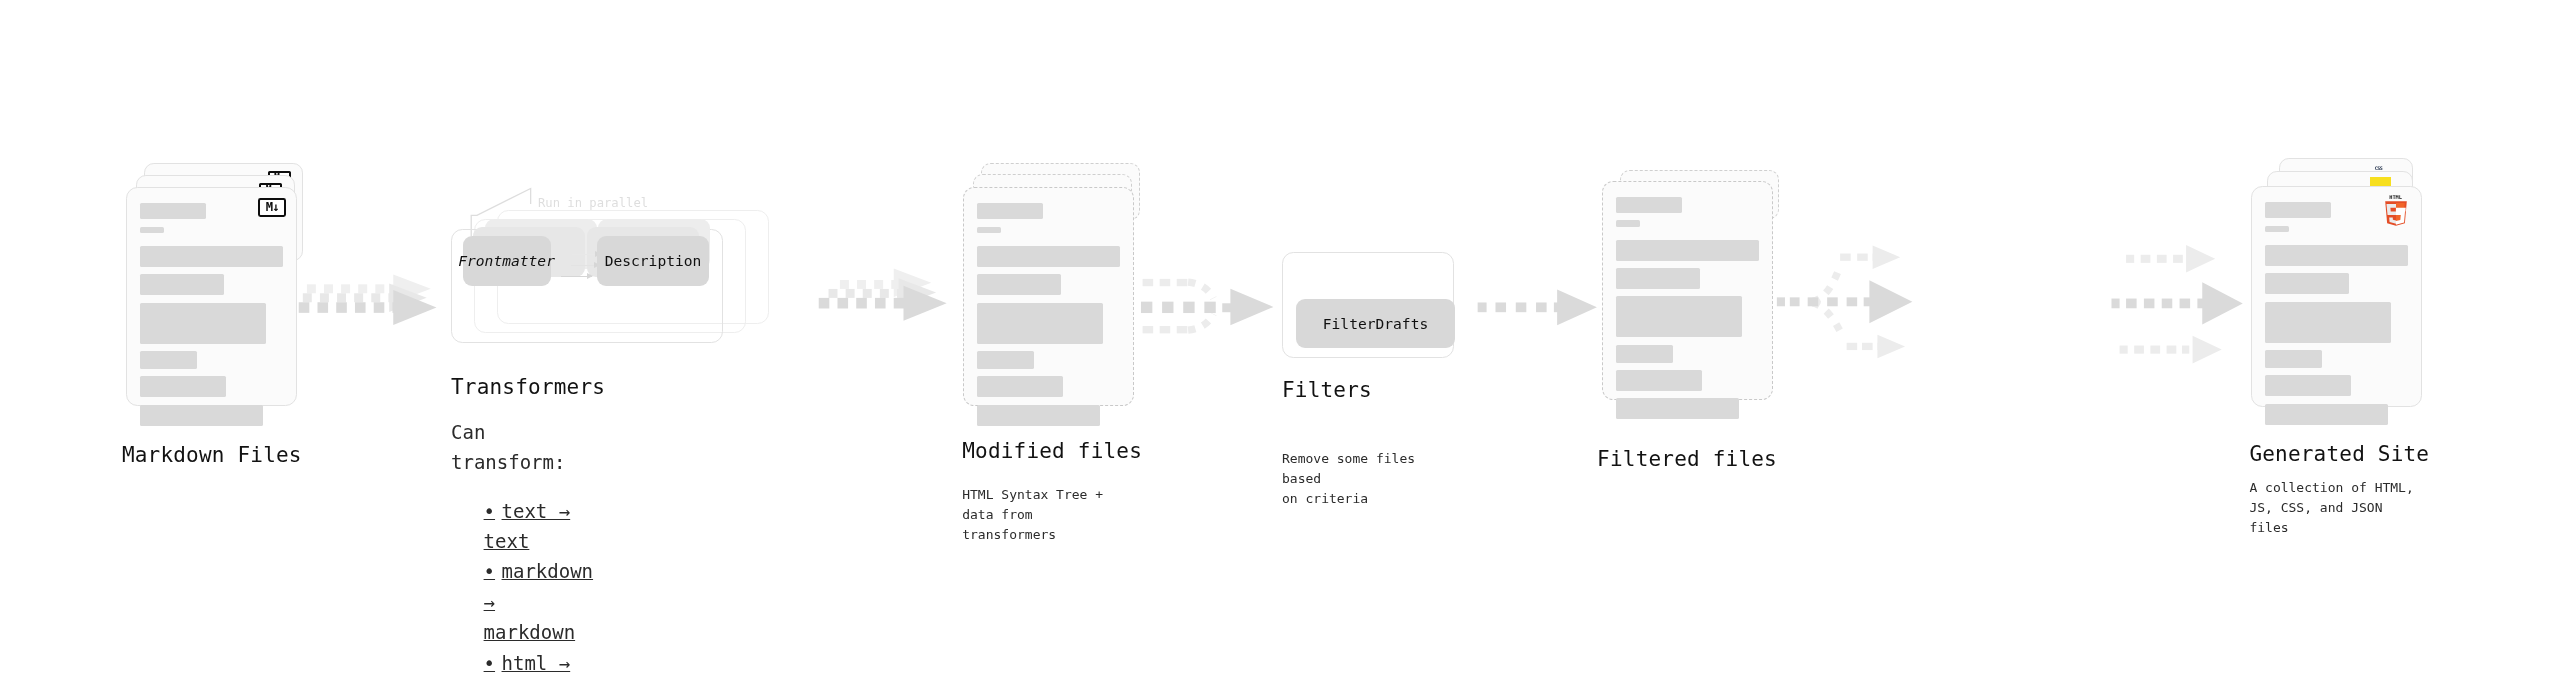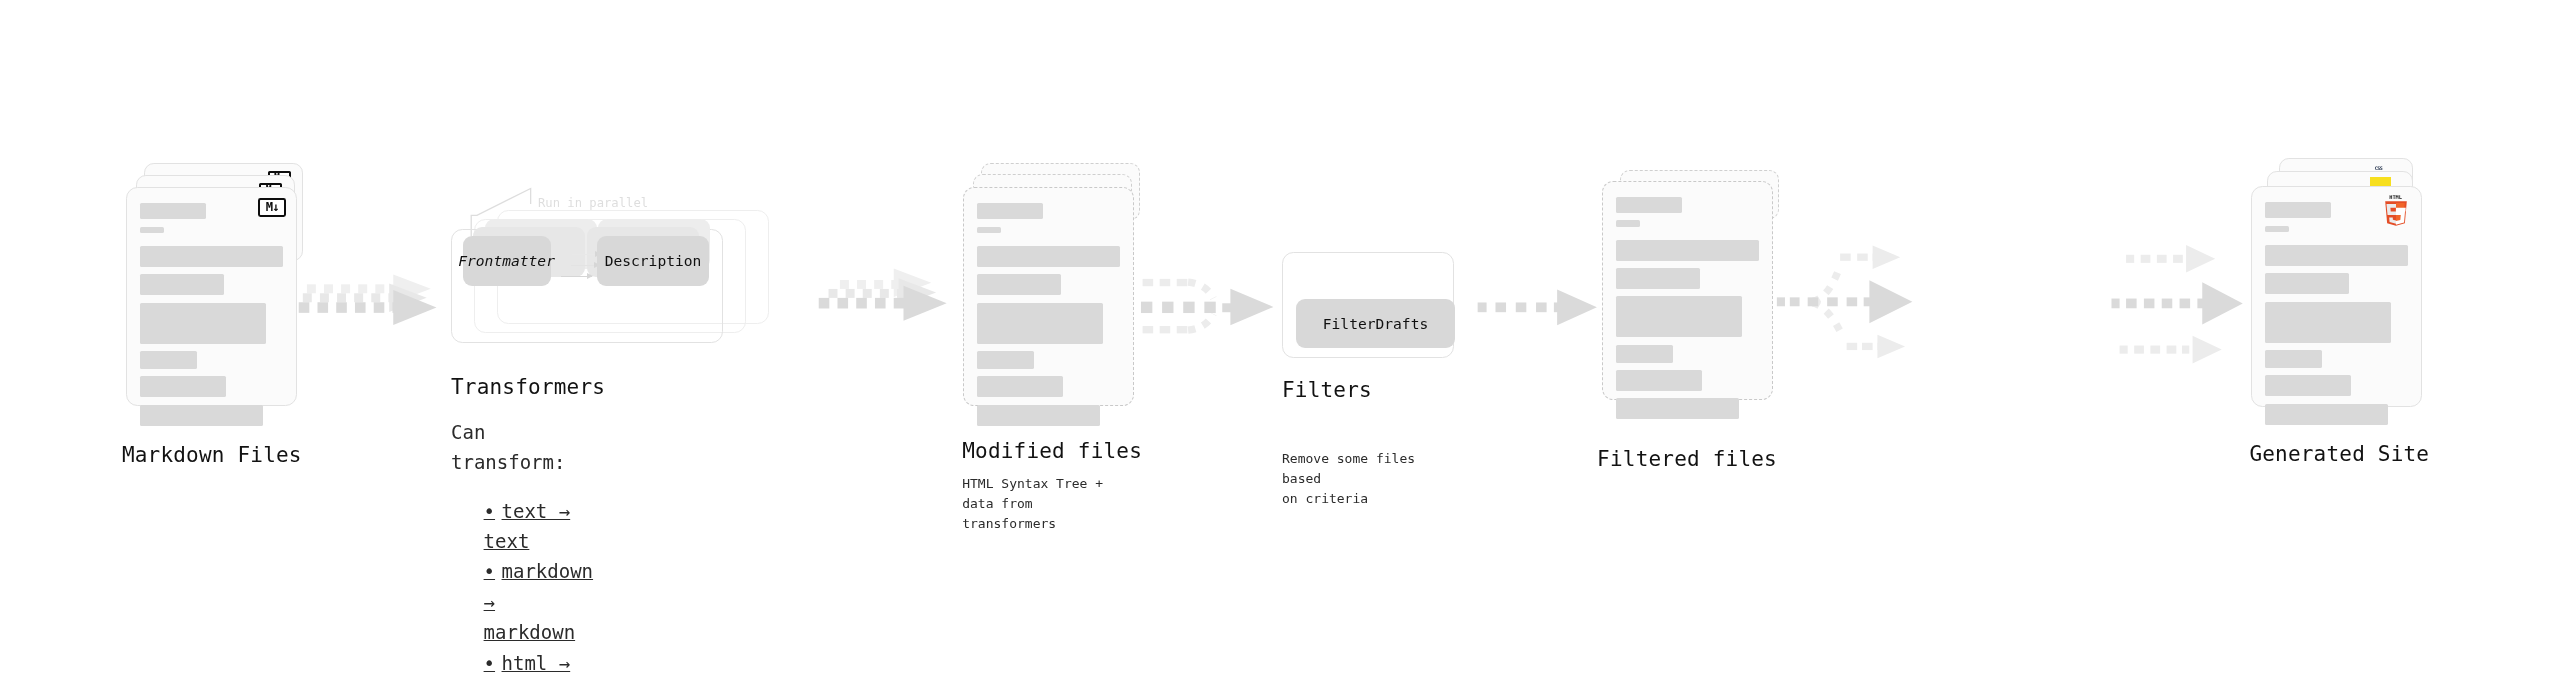--- a/index.html
+++ b/index.html
@@ -399,21 +399,21 @@
           <div class="line l-med"></div>
           <div class="line l-tall"></div>
           <div class="line l-short"></div>
           <div class="line l-med2"></div>
           <div class="line l-wide"></div>
         </div>
       </div>
     </div>
 
     <div class="stage-title" style="position:absolute; left:-0.8px; top:276px;">Modified files</div>
-    <div class="stage-desc" style="position:absolute; left:-0.8px; top:285px;margin-top:26px;">HTML Syntax Tree +
+    <div class="stage-desc" style="position:absolute; left:-0.8px; top:296px;margin-top:26px;">HTML Syntax Tree +
 data from transformers</div>
   </div>
 
   <svg class="flow" style="left:1131px; top:248px; width:163px; height:126px;" viewBox="0 0 200 155">
     <g fill="#ececec">
       <rect x="14" y="38" width="13" height="9"></rect>
         <rect x="35" y="38" width="13" height="9"></rect>
       <rect x="56" y="38" width="13" height="9"></rect>
       <path d="M70 42 Q 92 44 101 62" fill="none" stroke="#ececec" stroke-width="9" stroke-dasharray="9 10"></path>
     </g>
@@ -565,16 +565,18 @@
           <div class="line l-med"></div>
           <div class="line l-tall"></div>
           <div class="line l-short"></div>
           <div class="line l-med2"></div>
           <div class="line l-wide"></div>
         </div>
       </div>
     </div>
 
     <div class="stage-title" style="position:absolute; left:-1.6px; top:284px;">Generated Site</div>
+    <div class="stage-desc" style="position:absolute; left:-1.6px; top:310px;">A collection of HTML,
+JS, CSS, and JSON files</div>
   </div>
 
 </div>
 
 
 </body></html>

